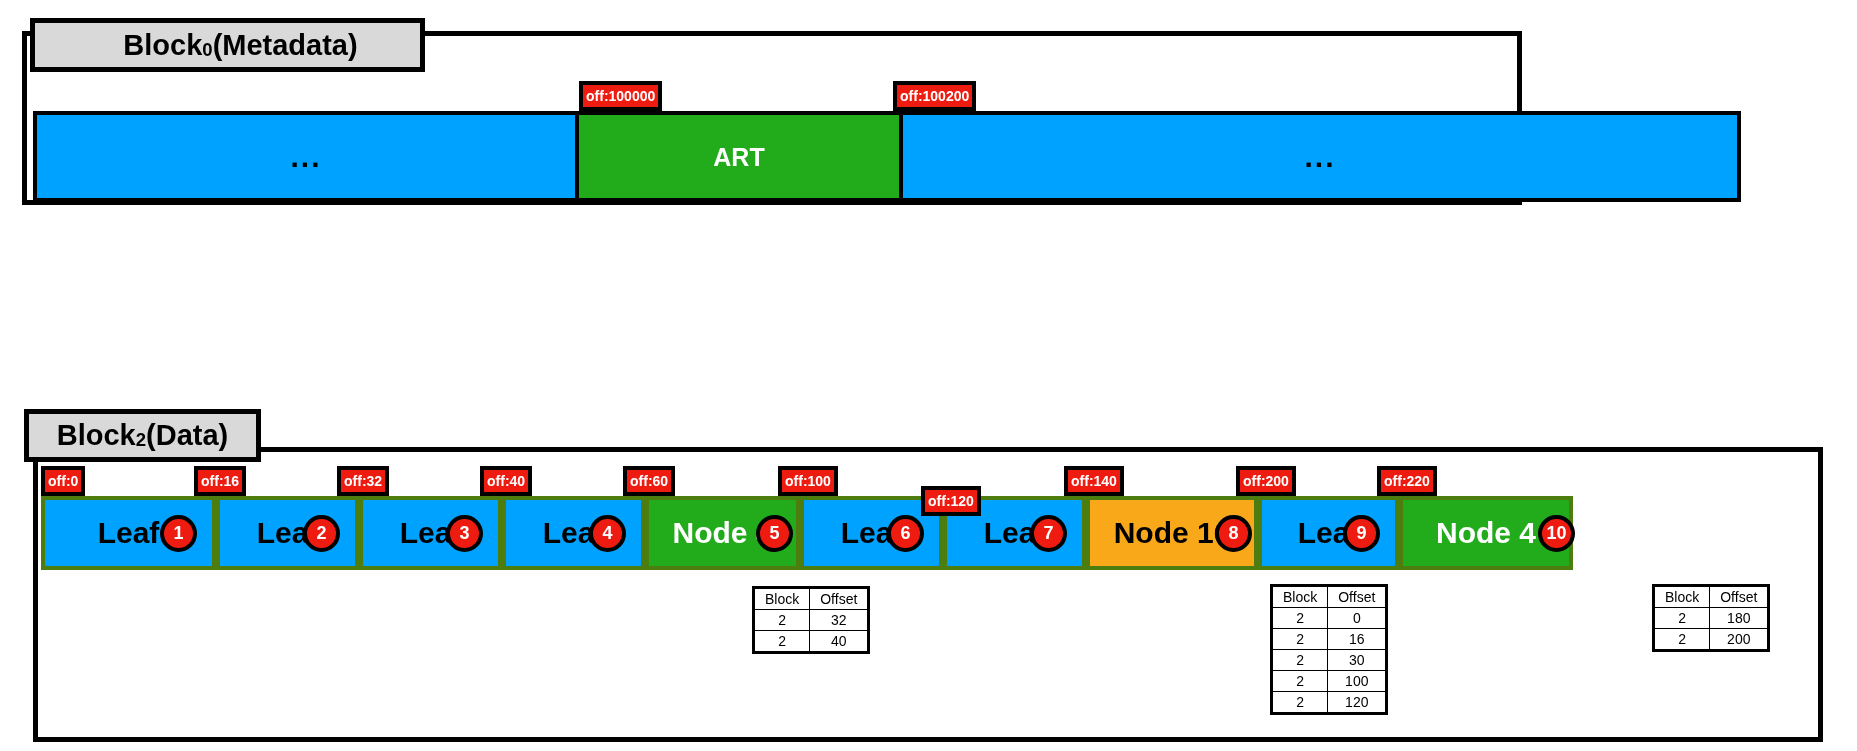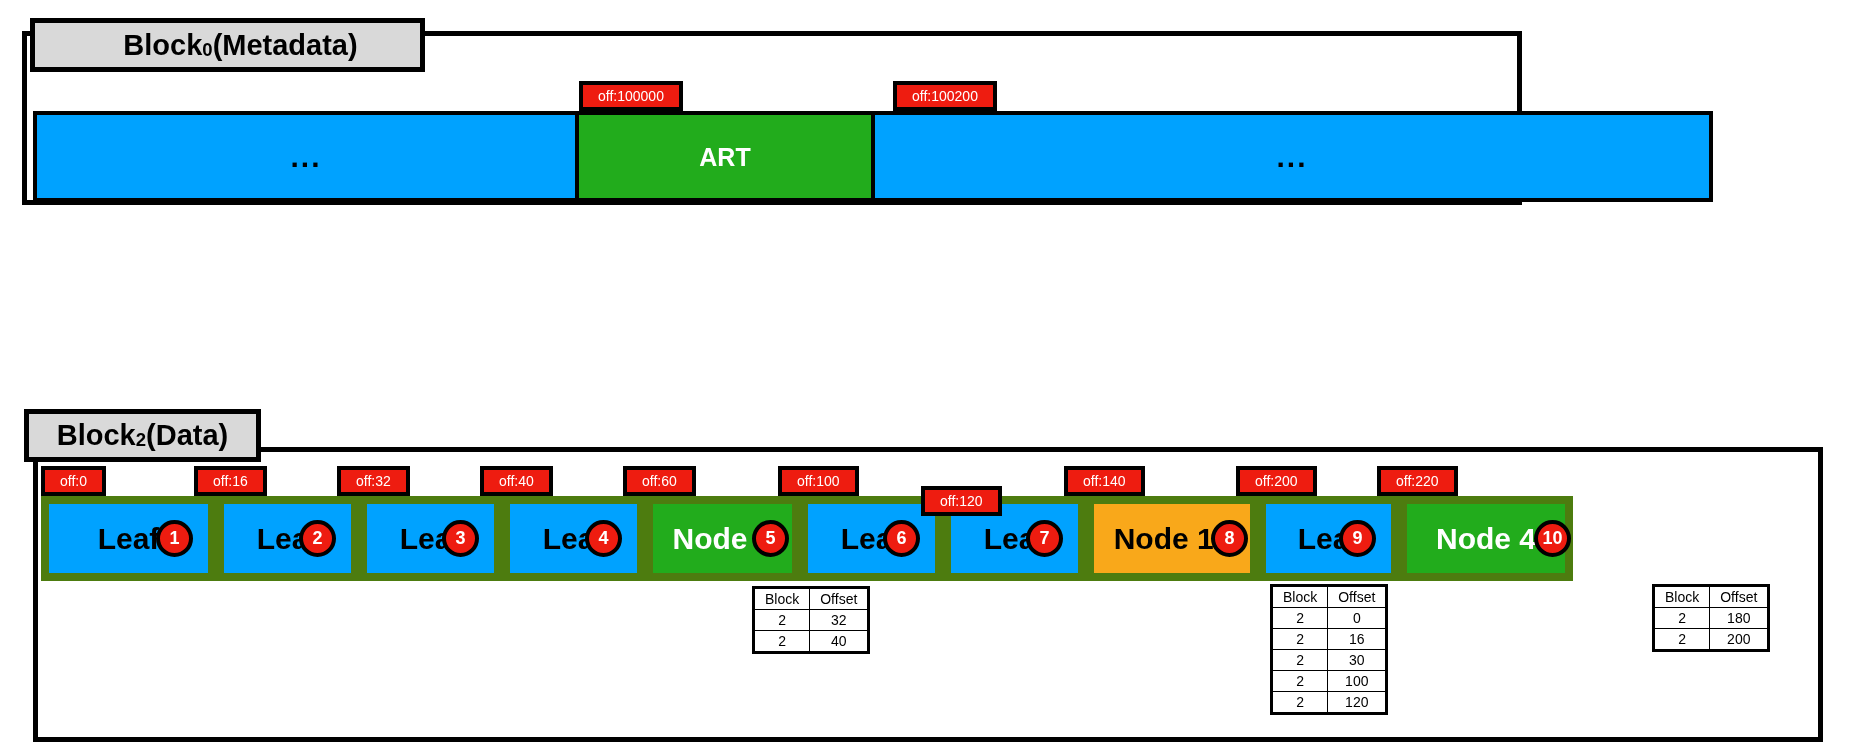--- a/index.html
+++ b/index.html
@@ -114,44 +114,44 @@
     line-height: 1.28;
   }
 
   
   .off-badge {
     position: absolute;
     background: #ee1c10;
     border: 4px solid #000000;
     box-sizing: border-box;
     color: #ffffff;
-    font-weight: normal;
+    font-weight: bold;
     font-size: 14px;
     display: flex;
     align-items: center;
     justify-content: center;
     height: 30px;
-    padding: 0 15px;
+    padding: 0 3px;
     white-space: nowrap;
     z-index: 30;
   }
 
   
   #data-strip {
     position: absolute;
     left: 41px;
     top: 496px;
     height: 77px;
     z-index: 12;
   }
   .data-seg {
     position: absolute;
     top: 0;
-    height: 85px;
-    border: 8px solid #4d7c0f;
+    height: 74px;
+    border: 4px solid #4d7c0f;
     box-sizing: border-box;
     display: flex;
     align-items: center;
     justify-content: center;
   }
   .data-seg.blue  { background: #00a2ff; }
   .data-seg.green { background: #22ac1c; }
   .data-seg.orange{ background: #f9a81a; }
   .seg-label {
     font-weight: bold;
@@ -208,21 +208,21 @@
   <div class="block-tag" id="metadata-tag">
     <span>Block</span>
       <sub>0</sub>
       <span> (Metadata)</span>
   </div>
 
   <div id="metadata-strip">
     <div class="meta-seg blue" style="width:546px">
       <span class="meta-ellipsis">...</span>
     </div>
-    <div class="meta-seg green" style="width:300px">
+    <div class="meta-seg green" style="width:328px">
       <div class="art-label">
         <div>ART</div>
       </div>
     </div>
     <div class="meta-seg blue" style="width:842px">
       <span class="meta-ellipsis">...</span>
     </div>
   </div>
 
   <div class="off-badge" style="left:579px; top:81px;">

